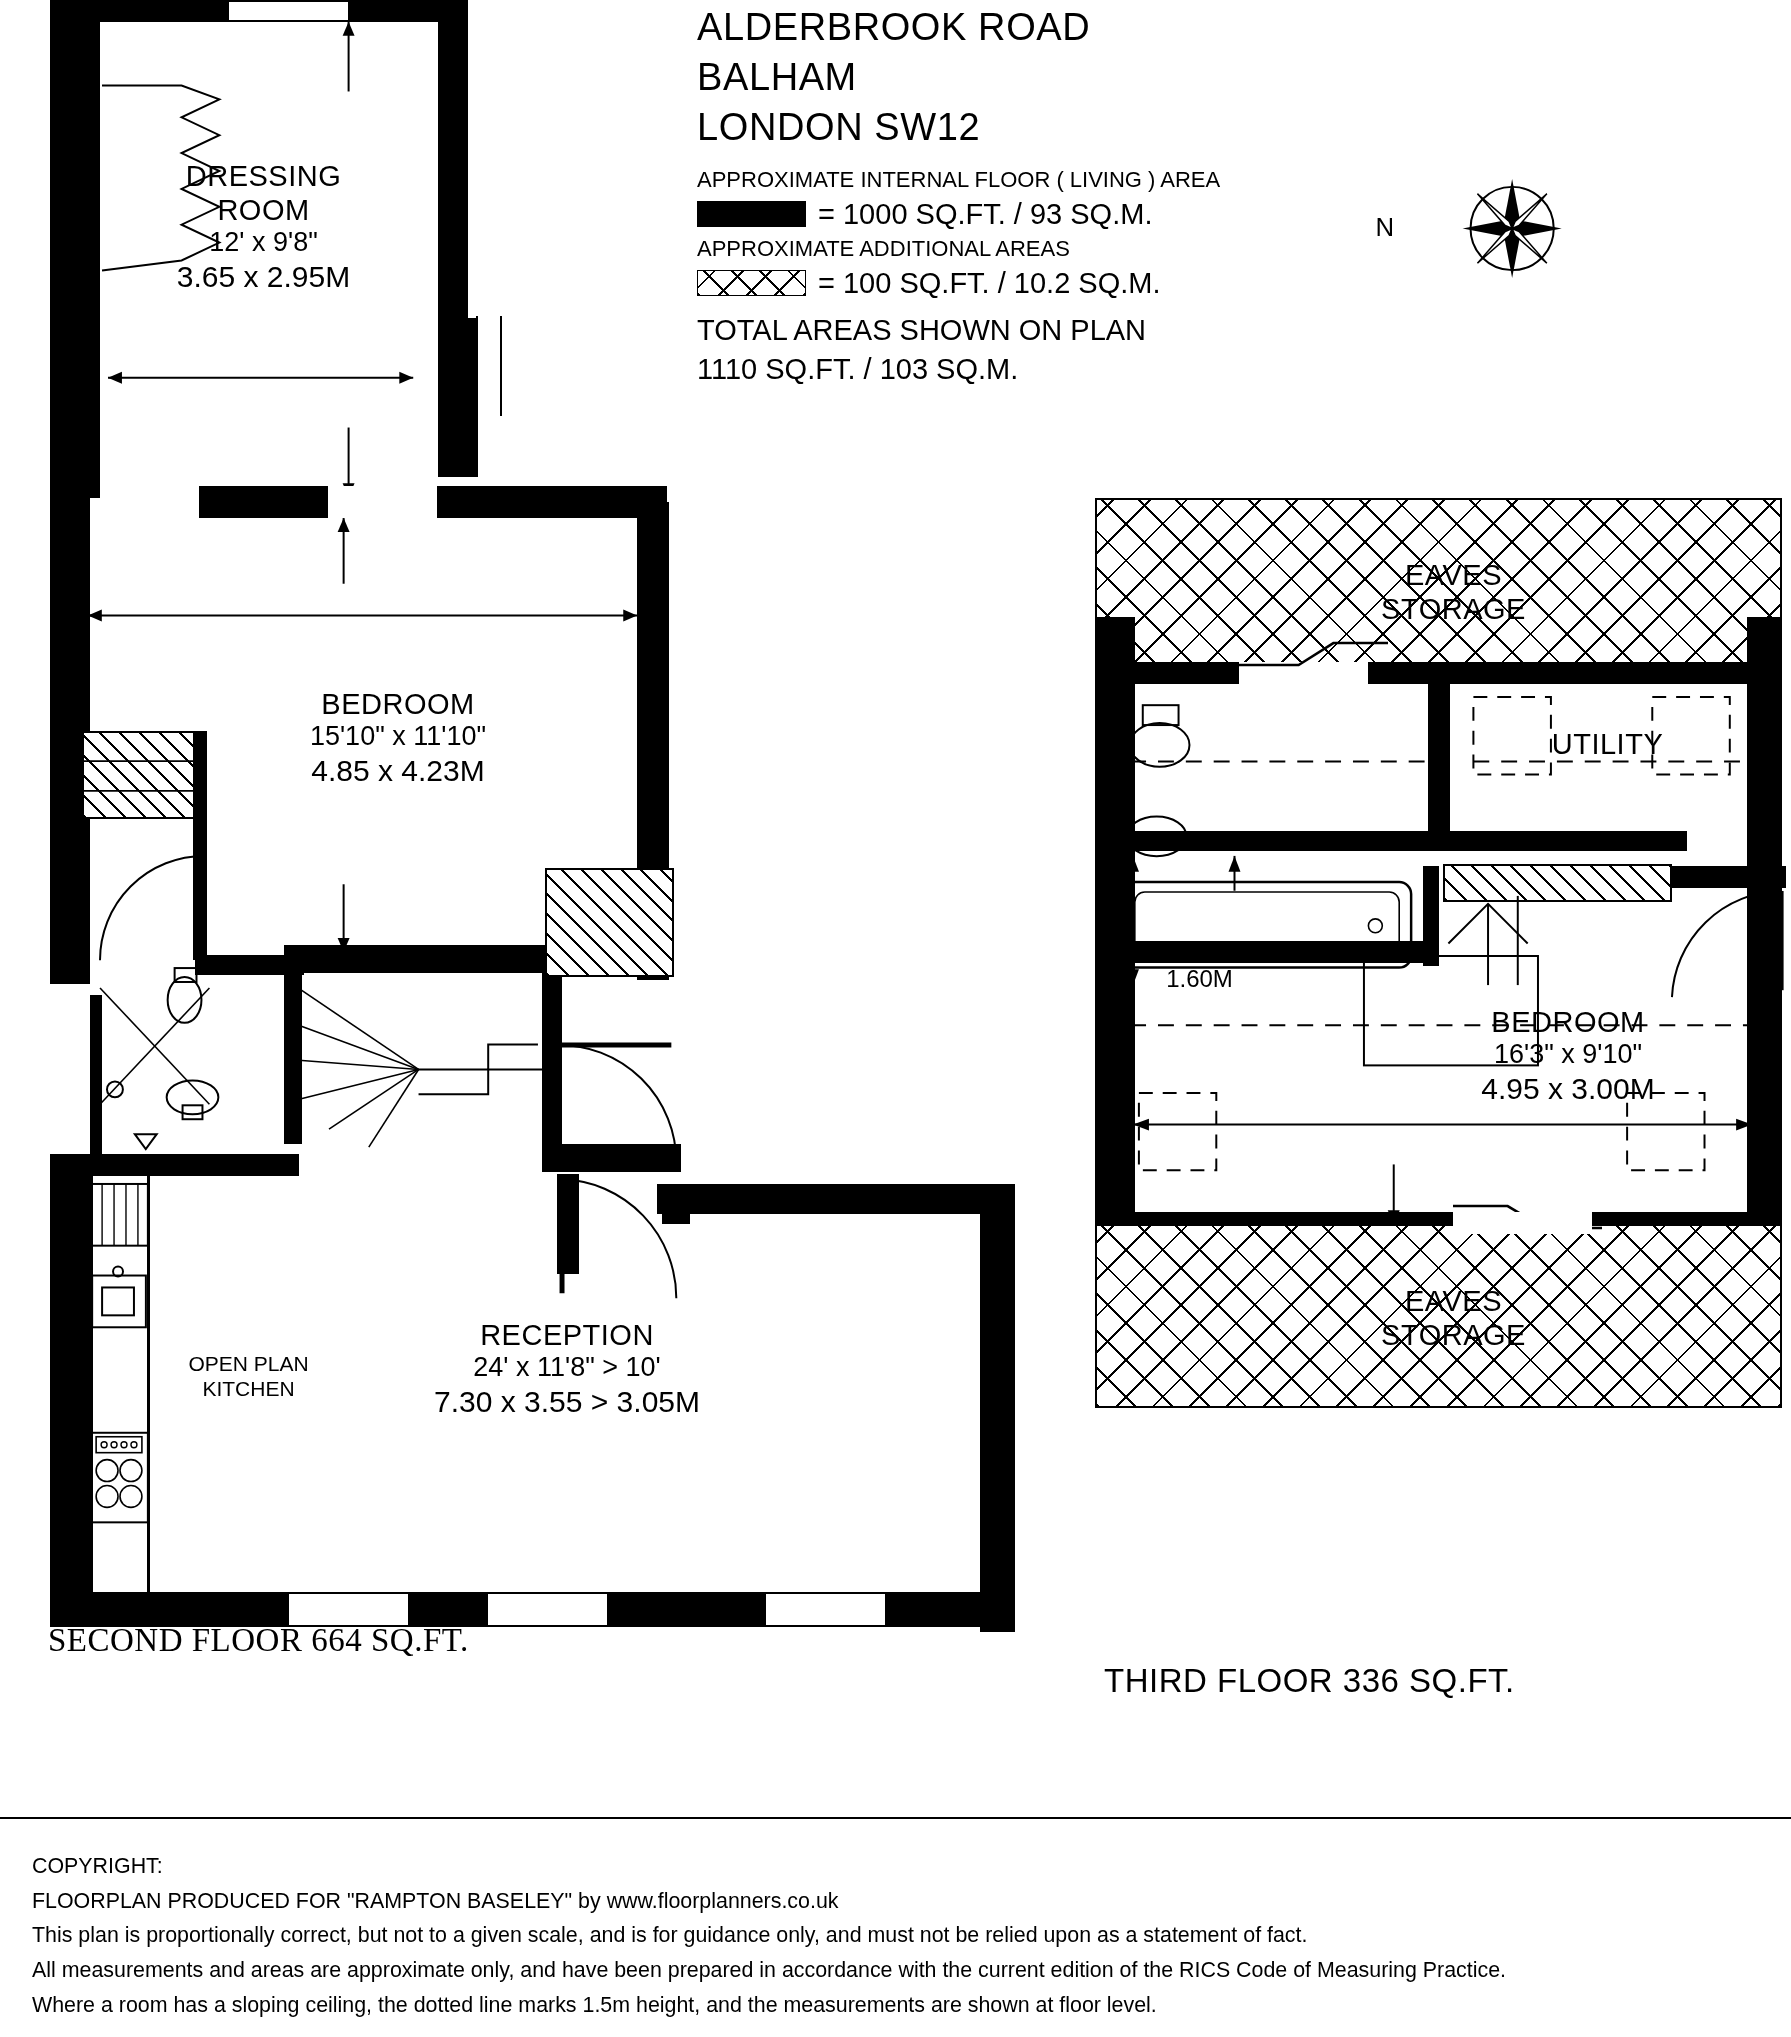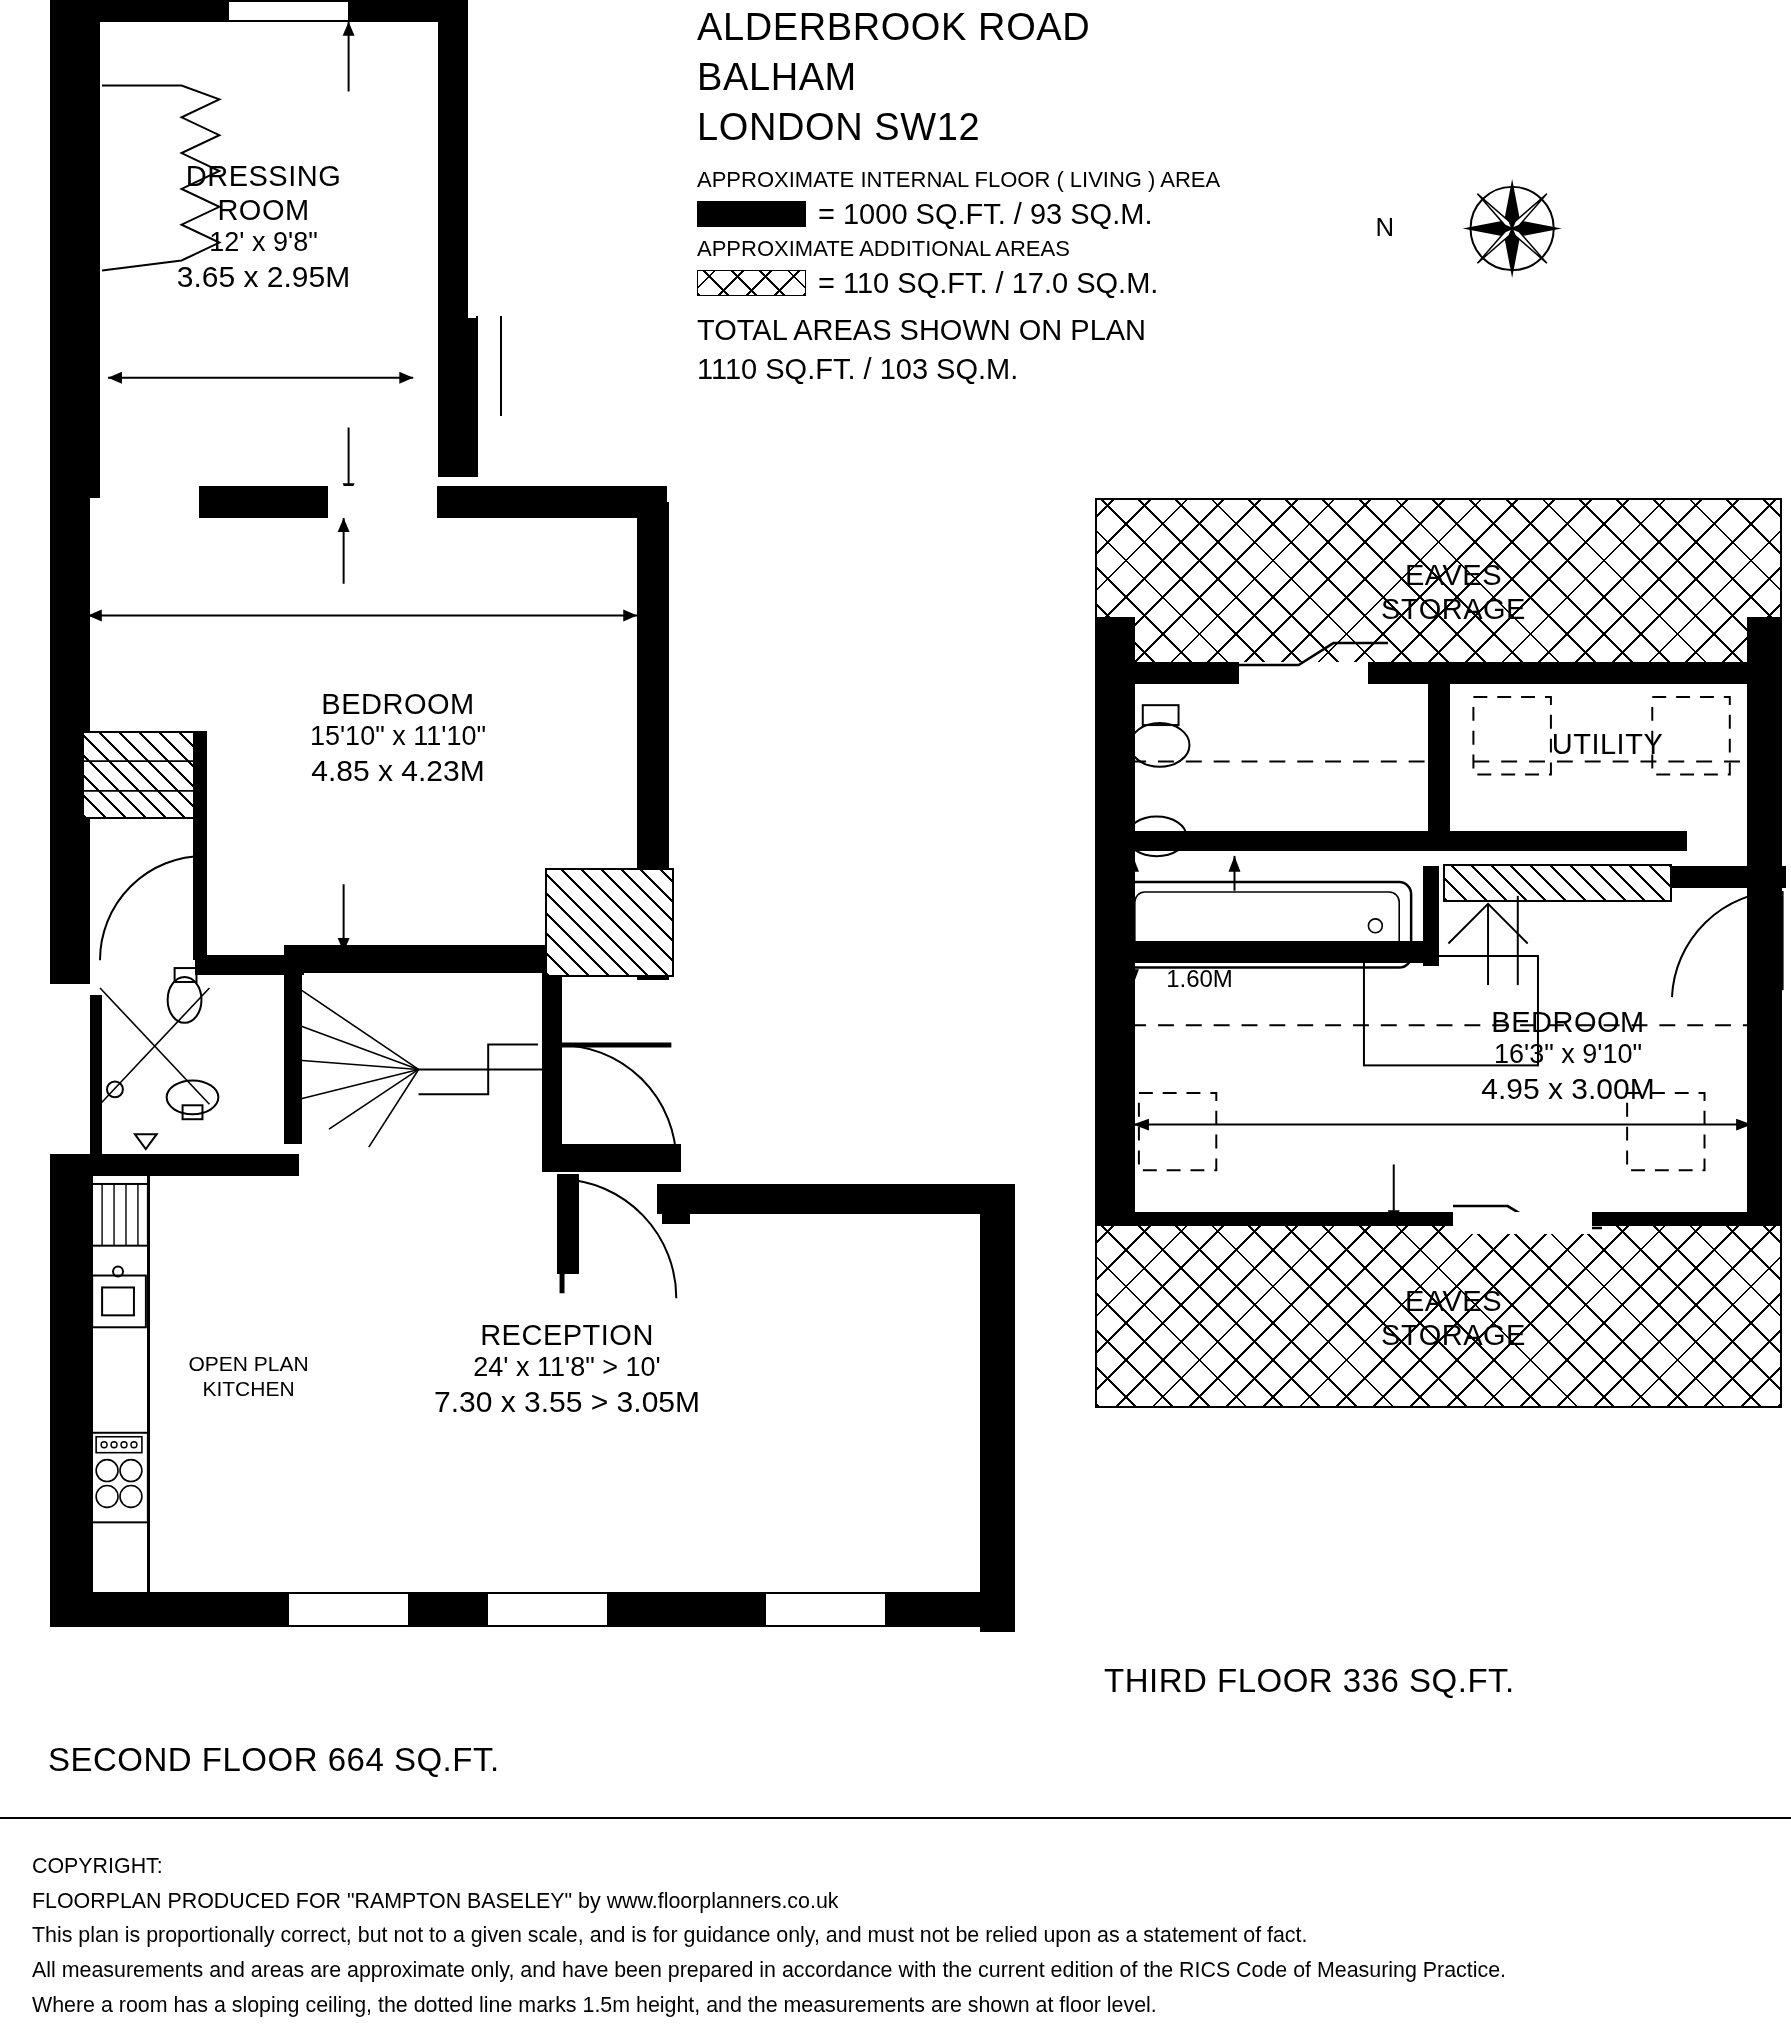--- a/index.html
+++ b/index.html
@@ -89,21 +89,21 @@
 
 <div class="legend">
   <div>APPROXIMATE INTERNAL FLOOR ( LIVING ) AREA</div>
   <div class="legend-row">
     <span class="swatch-solid"></span>
     <span class="big">= 1000 SQ.FT. / 93 SQ.M.</span>
   </div>
   <div>APPROXIMATE ADDITIONAL AREAS</div>
   <div class="legend-row">
     <span class="swatch-hatch"></span>
-    <span class="big">= 110 SQ.FT. / 17.0 SQ.M.</span>
+    <span class="big">= 100 SQ.FT. / 10.2 SQ.M.</span>
   </div>
   <div class="big" style="margin-top:8px">TOTAL AREAS SHOWN ON PLAN</div>
   <div class="big">1110 SQ.FT. / 103 SQ.M.</div>
 </div>
 
 <svg style="left:1363px; top:174px;" width="219" height="109" viewBox="0 0 220 110">
   <circle cx="150" cy="55" r="42" fill="none" stroke="#000" stroke-width="2"></circle>
   <polygon points="150,5 158,47 150,55 142,47" fill="#000"></polygon>
   <polygon points="150,105 158,63 150,55 142,63" fill="#000"></polygon>
   <polygon points="200,55 158,63 150,55 158,47" fill="#000"></polygon>
@@ -257,21 +257,21 @@
     <line x1="5" y1="10" x2="120" y2="10" stroke="#000" stroke-width="5"></line>
   </svg>
   <svg style="left:557px; top:1174px;" width="179" height="159" viewBox="0 0 180 160">
     <path d="M5,5 A120,120 0 0 1 120,125" fill="none" stroke="#000" stroke-width="2"></path>
     <line x1="5" y1="5" x2="5" y2="120" stroke="#000" stroke-width="5"></line>
   </svg>
   <div class="wall" style="left:557px; top:1174px; width:22px; height:100px;"></div>
   <div class="wall" style="left:662px; top:1184px; width:28px; height:40px;"></div>
 </div>
 
-<div class="floor-title" style="left:48px; top:1741px;">SECOND FLOOR 664 SQ.FT.</div>
+<div class="floor-title" style="left:48px; top:1622px;font-family:Liberation Serif, serif;">SECOND FLOOR 664 SQ.FT.</div>
 
 <div class="plan" style="left:1075px; top:488px; width:716px; height:1194px;">
 
   <div class="hatch" style="left:20px; top:10px; width:687px; height:184px; border:2px solid #000;"></div>
   <div class="label" style="left:249px; top:70px; width:259px;">
     <div class="l1">EAVES</div>
     <div class="l1">STORAGE</div>
   </div>
 
   <div class="wall" style="left:20px; top:129px; width:40px; height:617px;"></div>

